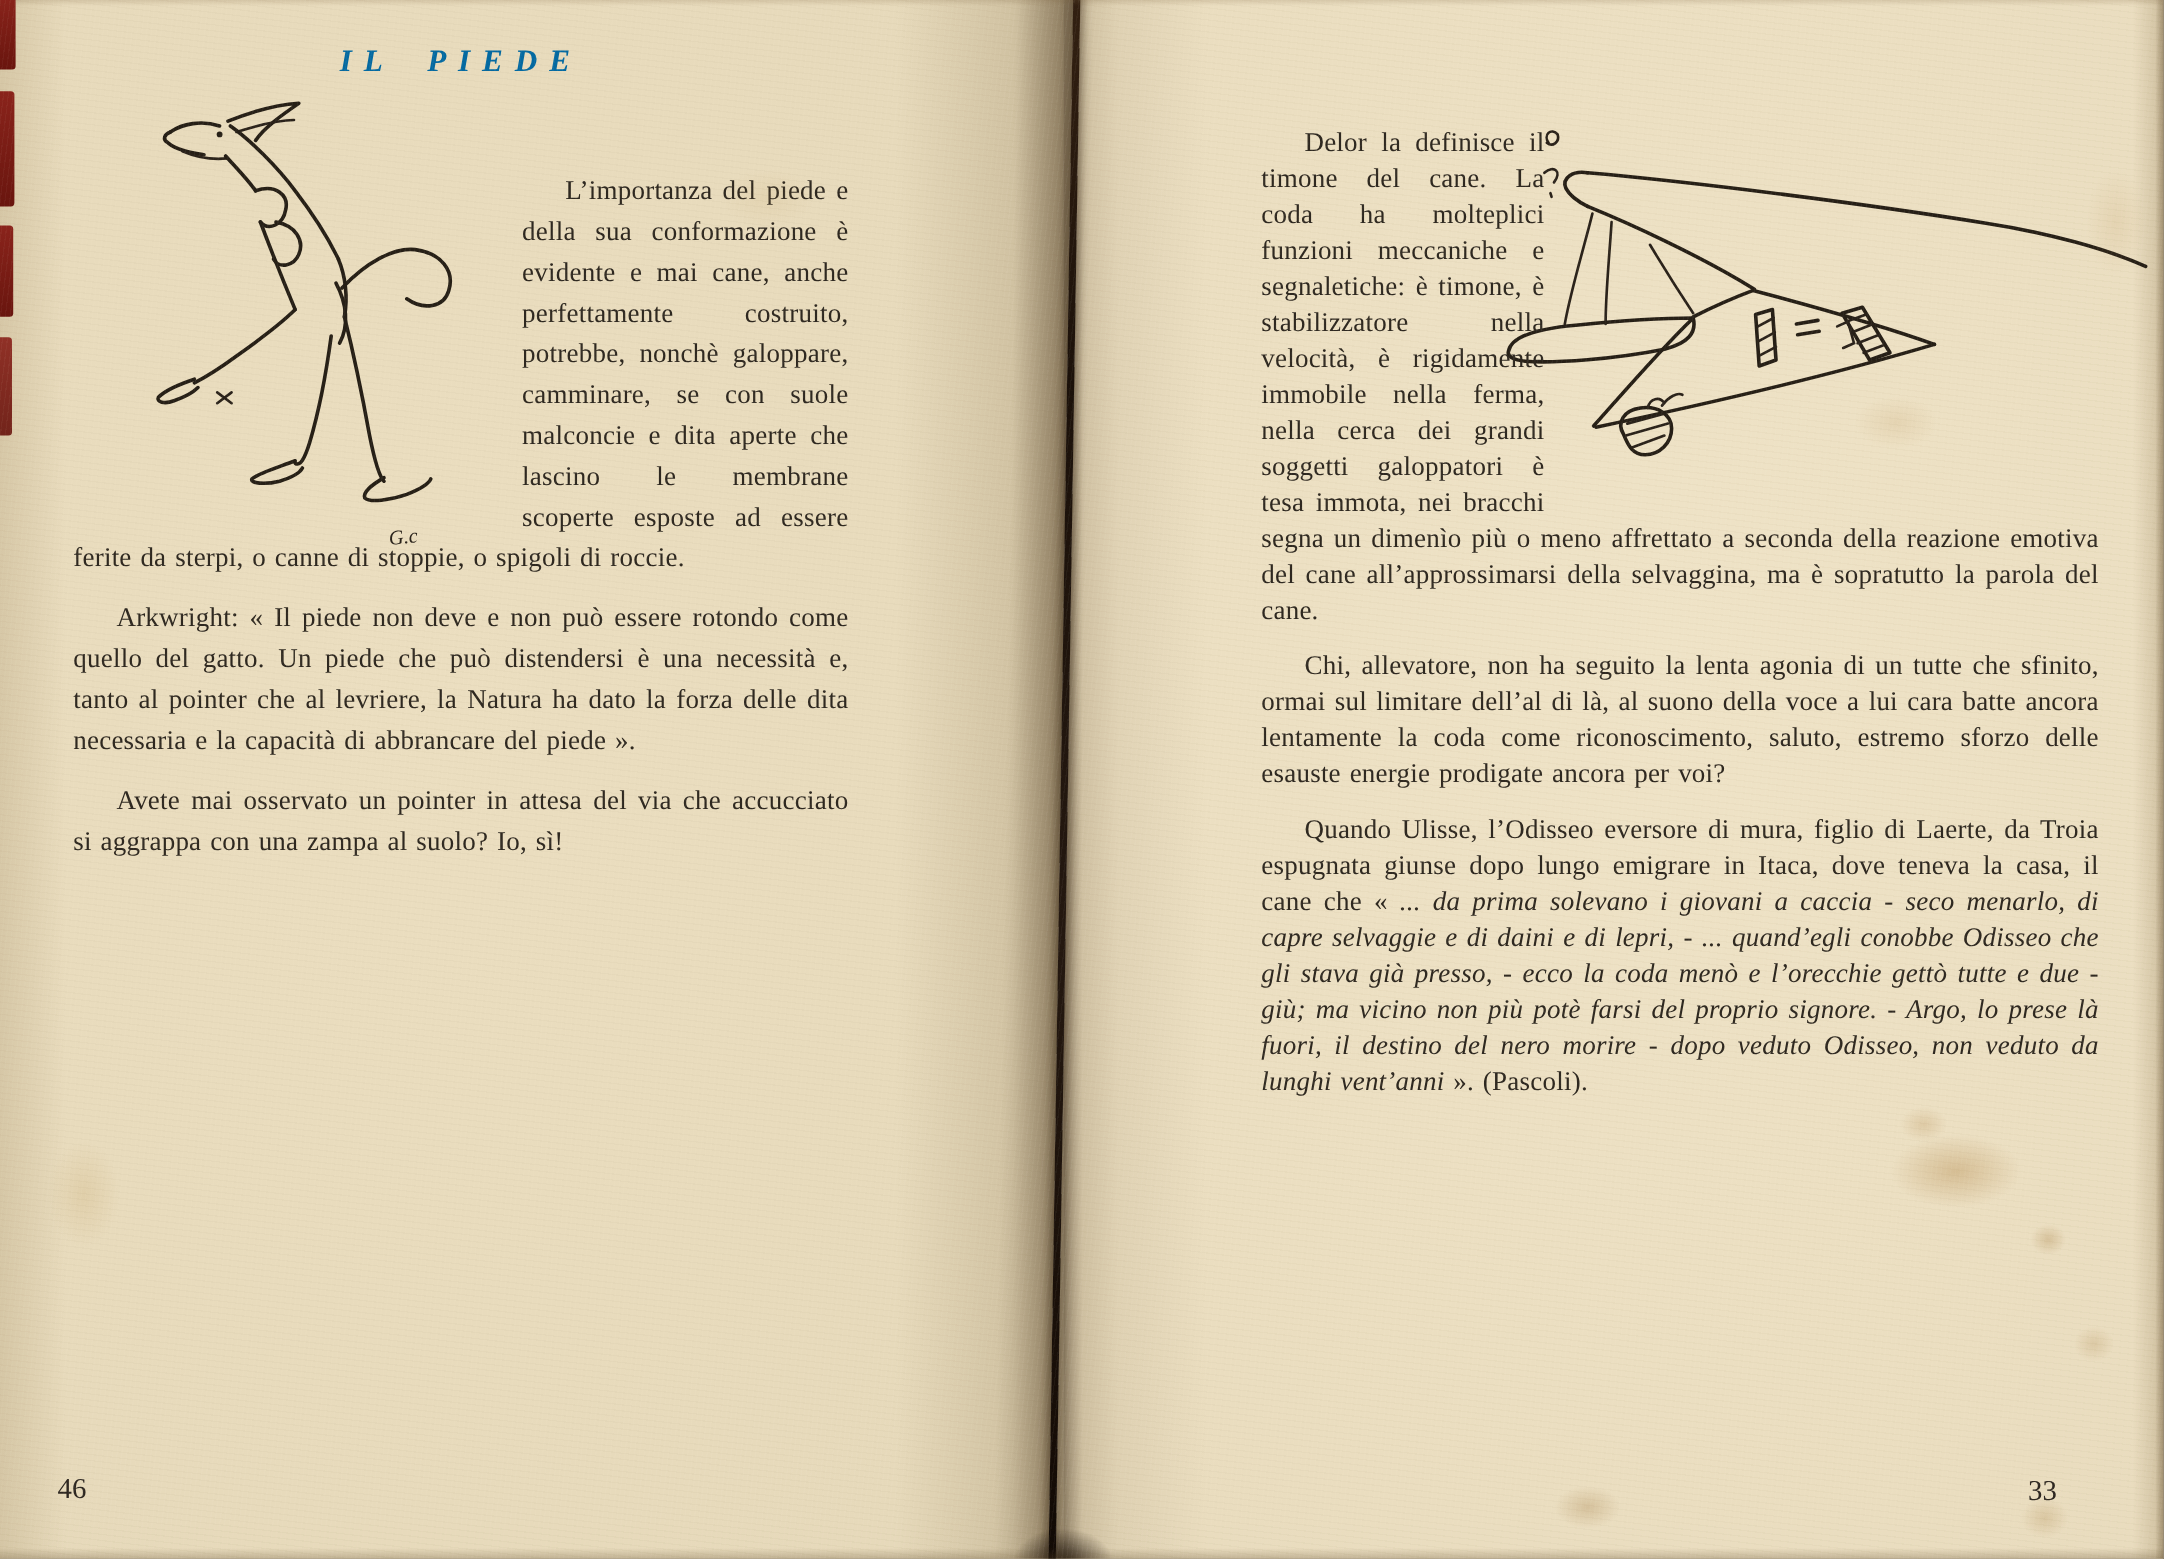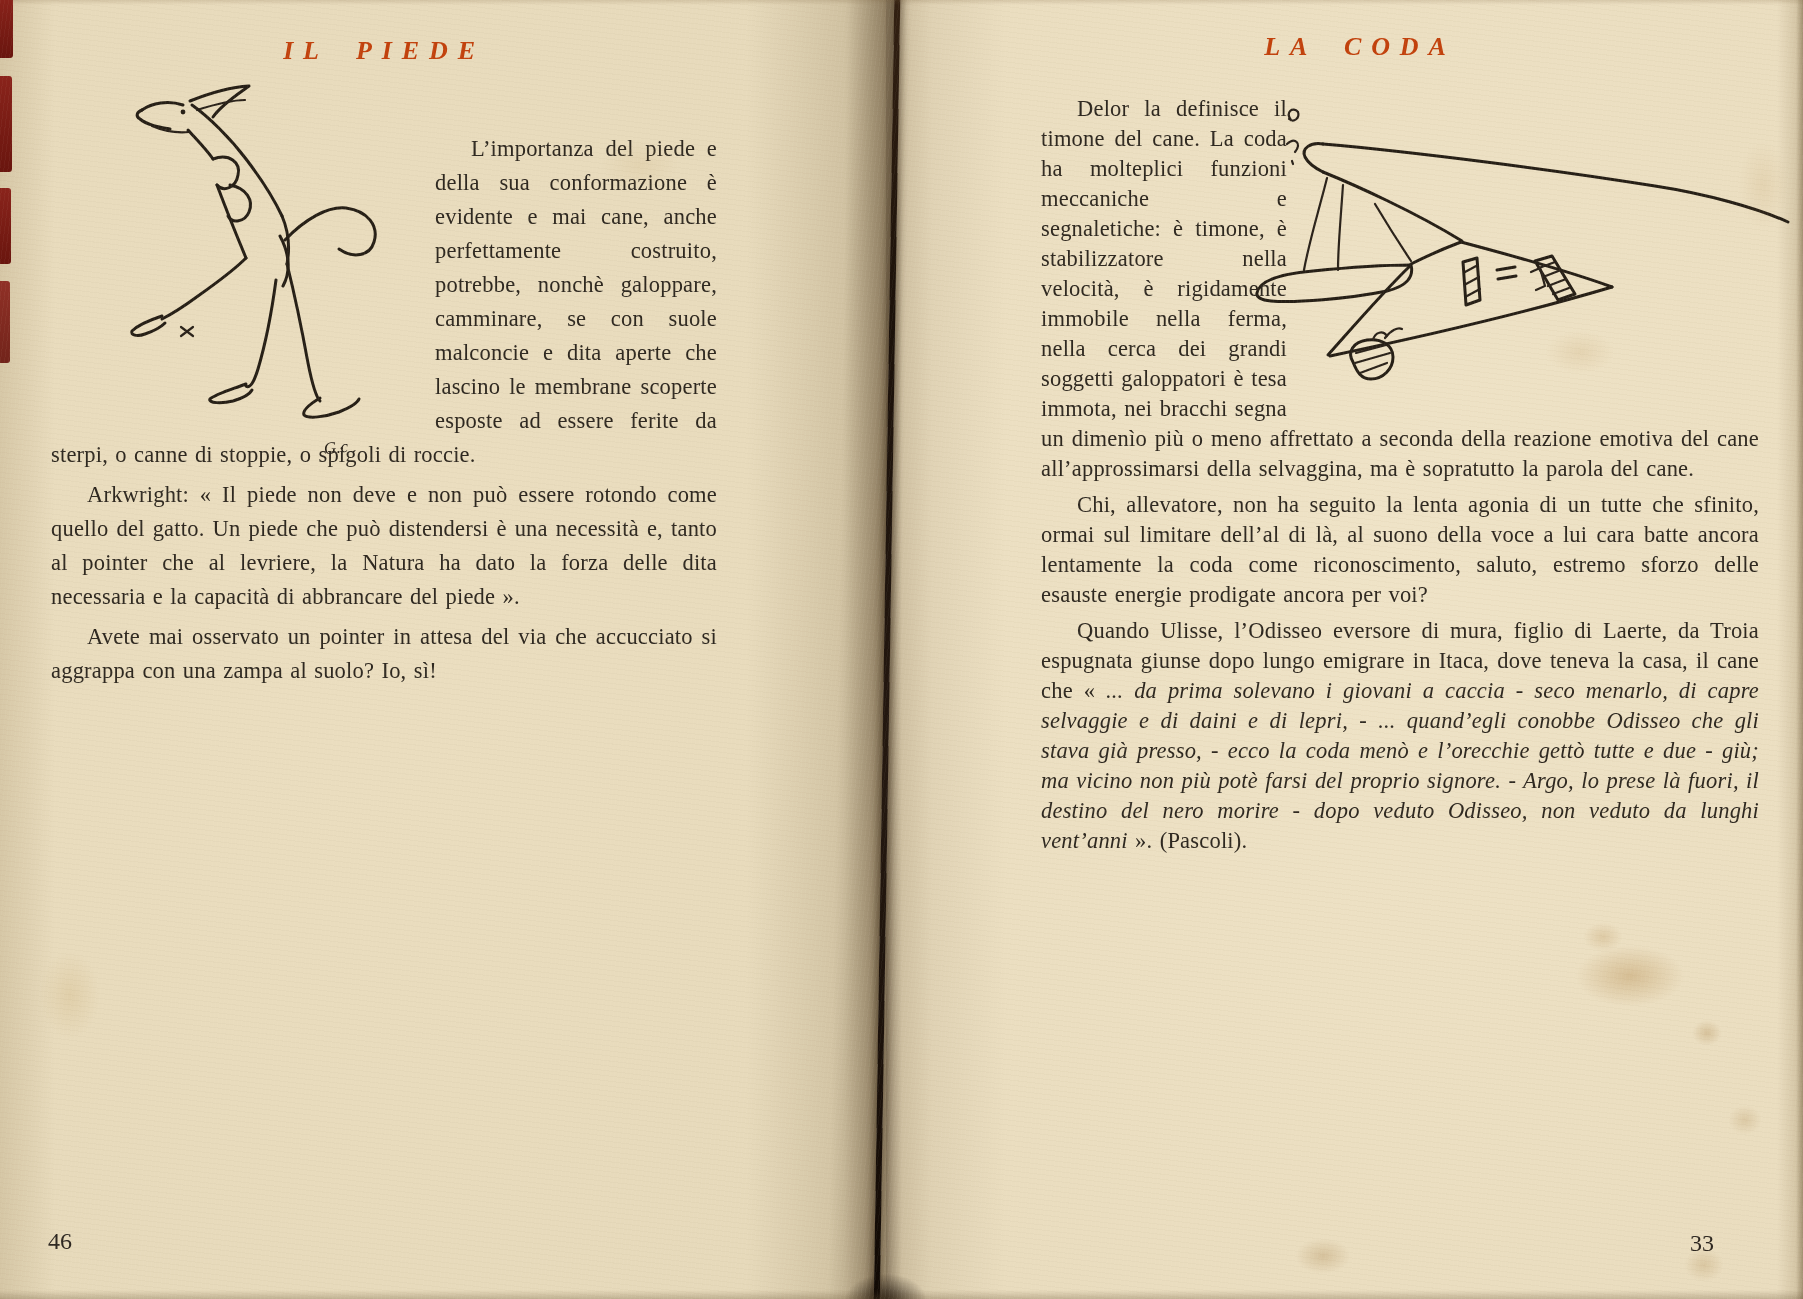--- a/index.html
+++ b/index.html
@@ -38,29 +38,29 @@
     background:linear-gradient(180deg, rgba(120,95,60,.18), rgba(120,95,60,0));}
 
   .red-marks div{position:absolute;left:0;border-radius:0 3px 3px 0;
     background:linear-gradient(180deg,#8a231b,#69150e);}
   .rm1{top:-4px;width:13px;height:62px;}
   .rm2{top:76px;width:12px;height:96px;}
   .rm3{top:188px;width:11px;height:76px;}
   .rm4{top:281px;width:10px;height:82px;opacity:.92;}
 
   .header{position:absolute;text-align:center;font-style:italic;font-weight:bold;
-    font-size:26px;letter-spacing:.38em;word-spacing:.45em;color:#c2410c;}
+    font-size:26px;letter-spacing:.38em;word-spacing:.45em;color:#0369a1;}
   .header-left{left:45px;top:36px;width:678px;}
   .header-right{left:1060px;top:32px;width:600px;}
 
   .textcol{position:absolute;text-align:justify;color:#2e2820;
     font-size:22.5px;word-spacing:1.5px;letter-spacing:.2px;}
   .text-left{left:45px;top:126px;width:678px;line-height:34px;}
   .text-right{left:1035px;top:88px;width:730px;line-height:30px;}
-  .textcol p{margin:6px;text-indent:36px;}
+  .textcol p{margin:16px;text-indent:36px;}
   .float-spacer-l{float:left;width:390px;height:300px;}
   .float-spacer-r{float:right;width:478px;height:330px;}
 
   .art{position:absolute;}
   .art svg{overflow:visible;display:block;}
   .ink{fill:none;stroke:#261f16;stroke-width:3;stroke-linecap:round;stroke-linejoin:round;}
   .ink-thin{fill:none;stroke:#2a221a;stroke-width:2.2;stroke-linecap:round;}
   .signature{position:absolute;left:244px;top:370px;font-style:italic;font-size:17px;
     color:#2a231b;transform:rotate(-6deg);}
 
@@ -93,21 +93,20 @@
 </head>
 <body>
 
 <div class="stage">
 
   <div class="page page-left"></div>
   <div class="page page-right"></div>
 
   <div class="header header-left">IL PIEDE</div>
 
-  <div class="header header-right">LA CODA</div>
 
   <div class="art" style="left:80px;top:68px;width:350px;height:400px;">
     <svg width="350" height="400" viewBox="0 0 350 400">
 
       <path class="ink" d="M62,42 C72,35 88,32 103,37"></path>
       <path class="ink" d="M62,42 C57,44 55,48 60,51 C67,57 79,59 90,61"></path>
       <path class="ink-thin" d="M72,58 C86,64 99,65 109,64"></path>
 
       <path class="ink" d="M110,33 C130,25 152,19 169,18 C158,26 141,37 133,49"></path>
       <path class="ink-thin" d="M117,42 C136,36 152,32 165,32"></path>

